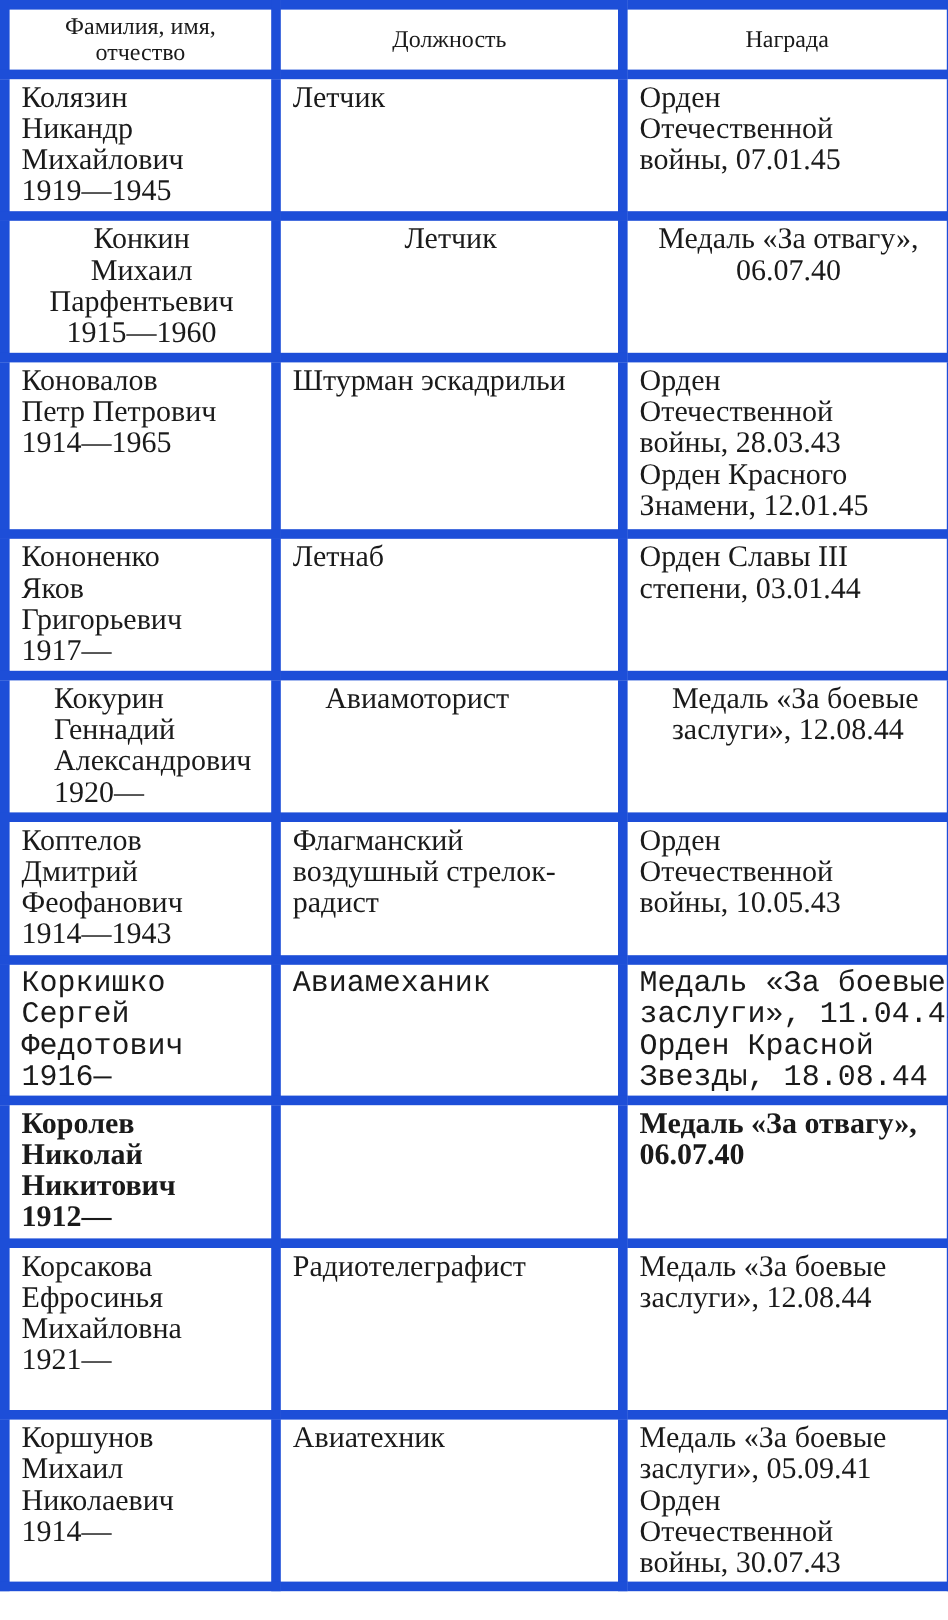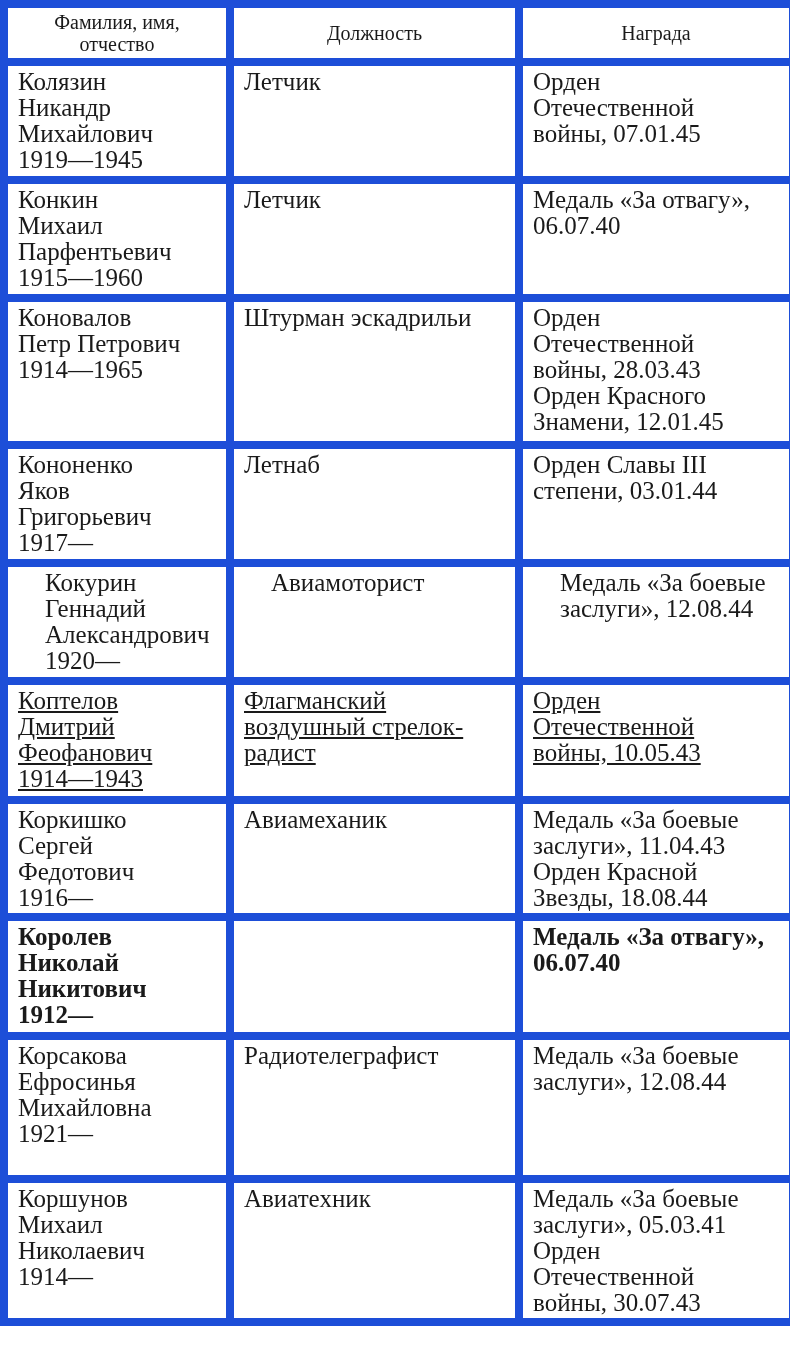--- a/index.html
+++ b/index.html
@@ -40,26 +40,26 @@
       font-size: 25px;
       line-height: 26px;
       padding: 3px 8px 2px 10px;
     }
     table.awards td .line {
       display: block;
       white-space: nowrap;
     }
     tr.h1 td { height: 105px; }
     tr.h2 td { height: 105px; }
-    tr.h3 td { height: 105px; }
+    tr.h3 td { height: 105px; text-align: center; }
     tr.h4 td { height: 134px; margin-top: 20px; }
     tr.h5 td { height: 105px; border-radius: 26px; }
     tr.h6 td { height: 105px; padding-left: 37px; }
-    tr.h7 td { height: 106px; text-decoration: underline; }
-    tr.h8 td { height: 104px; }
+    tr.h7 td { height: 106px; }
+    tr.h8 td { height: 104px; font-family: Liberation Mono, monospace; }
     tr.h9 td { height: 106px; font-weight: bold; }
     tr.h10 td { height: 130px; }
     tr.h11 td { height: 129px; }
   </style>
 </head>
 <body>
 
 <table class="awards">
   <colgroup>
     <col class="c1">
@@ -223,20 +223,20 @@
           <span class="line">Коршунов</span>
           <span class="line">Михаил</span>
           <span class="line">Николаевич</span>
           <span class="line">1914—</span>
         </td>
         <td>
           <span class="line">Авиатехник</span>
         </td>
         <td>
           <span class="line">Медаль «За боевые</span>
-          <span class="line">заслуги», 05.03.41</span>
+          <span class="line">заслуги», 05.09.41</span>
           <span class="line">Орден</span>
           <span class="line">Отечественной</span>
           <span class="line">войны, 30.07.43</span>
         </td>
       </tr>
     </tbody>
 </table>
 
 </body></html>

